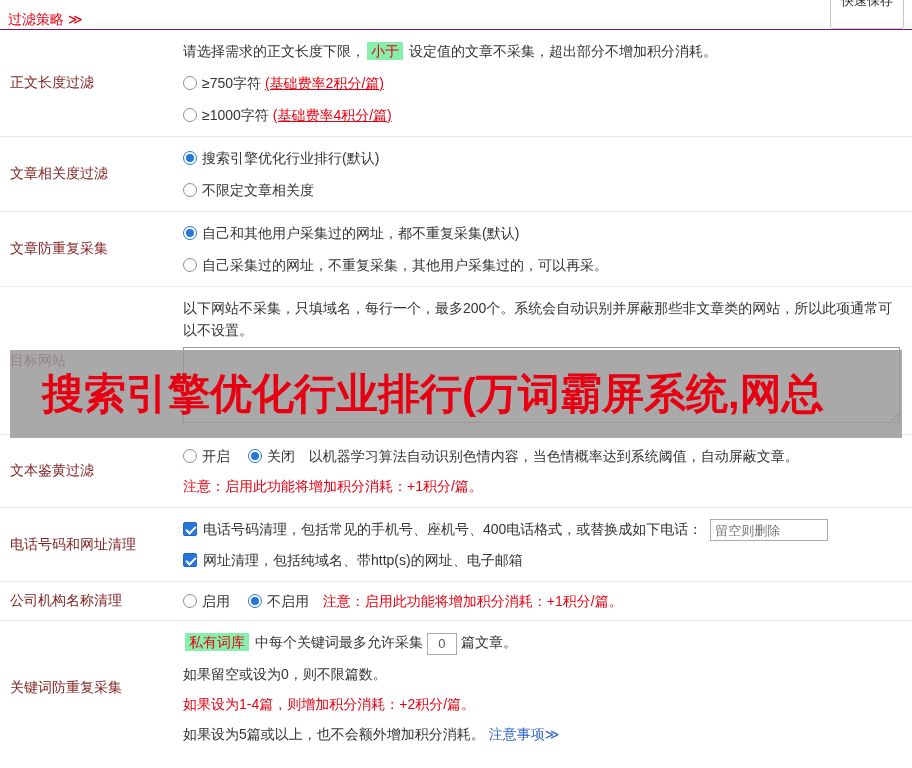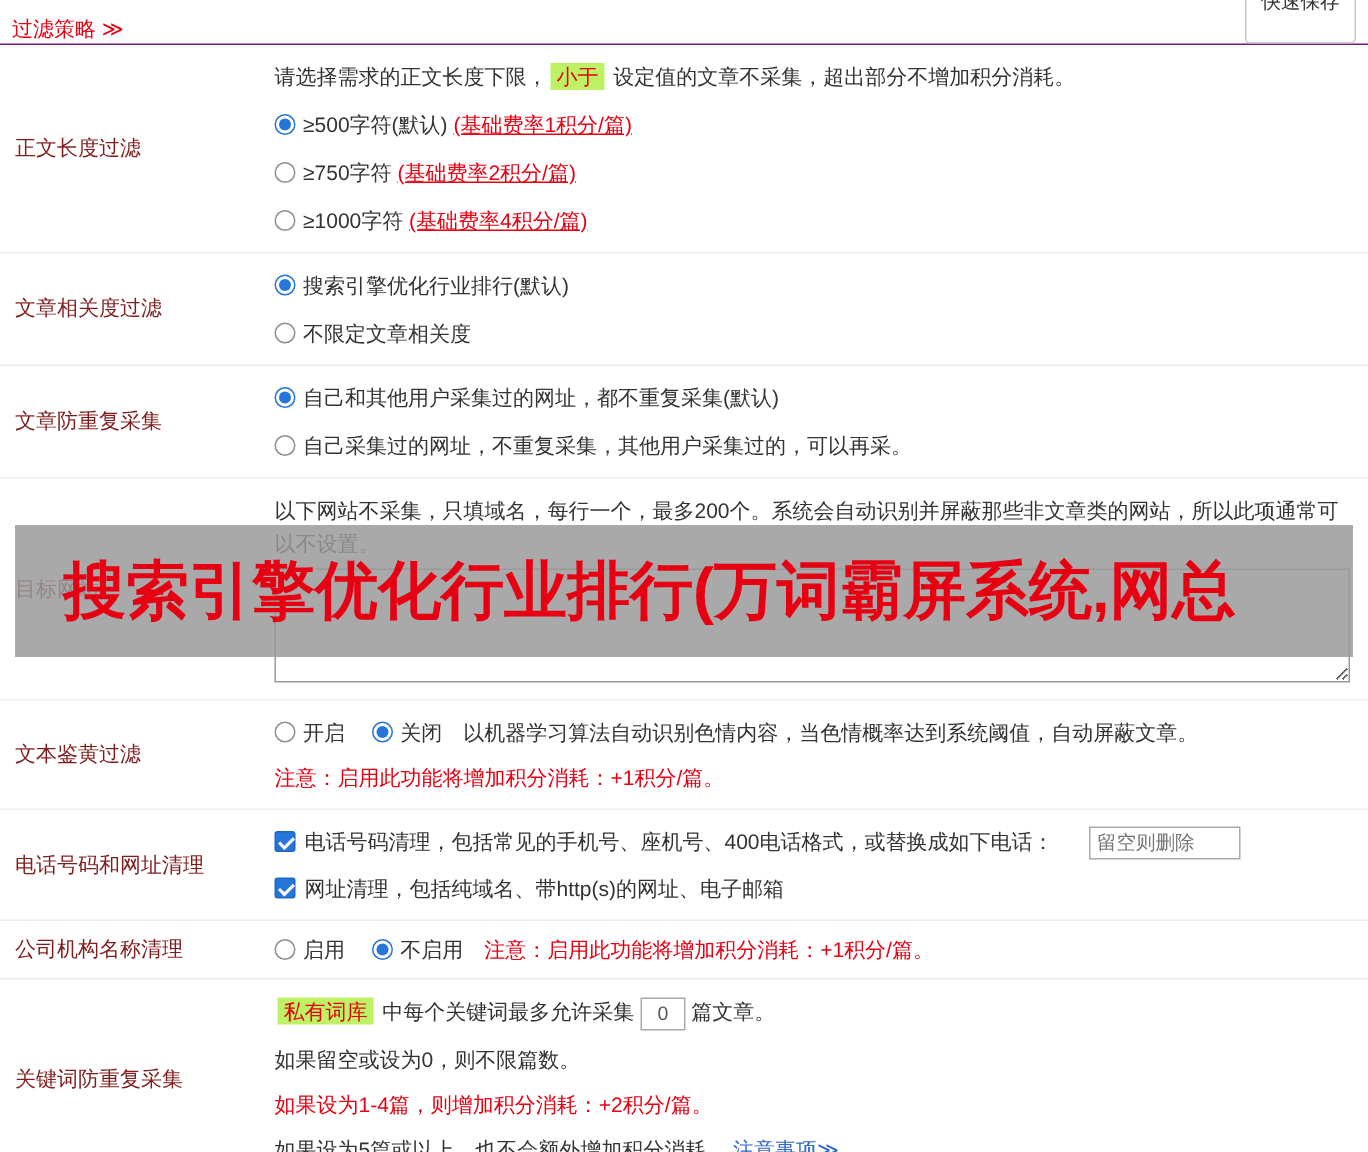--- a/index.html
+++ b/index.html
@@ -30,21 +30,21 @@
     display:flex; align-items:center; color:#7f1d1d;
   }
   .row-content { flex:1; padding:10px 12px 10px 8px; }
   .line { line-height:22px; }
   .opt { display:block; line-height:22px; margin-top:10px; cursor:pointer; }
   .opt:first-child { margin-top:0; }
   .gap8 { margin-top:8px; }
 
   .red { color:#e60012; }
   .u { text-decoration:underline; }
-  .hl { color:#e60012; background:#bef264; padding:1px 4px; margin:0 2px; }
+  .hl { color:#e60012; background:#86efac; padding:1px 4px; margin:0 2px; }
   .link { color:#3366cc; cursor:pointer; }
 
   
   .radio {
     display:inline-block; width:14px; height:14px; border:1px solid #8f8f8f;
     border-radius:50%; background:#fff; vertical-align:-2px; margin-right:5px;
     position:relative;
   }
   .radio.checked { border-color:#2676d9; }
   .radio.checked::after {
@@ -59,21 +59,21 @@
   }
   .checkbox::after {
     content:""; position:absolute; left:4px; top:1px; width:4px; height:8px;
     border:solid #fff; border-width:0 2px 2px 0; transform:rotate(45deg);
   }
 
   .text-input {
     border:1px solid #aaa; height:22px; padding:0 4px; font-size:13px;
     font-family:inherit; color:#555; vertical-align:middle;
   }
-  .phone-input { width:101px; margin-left:20px;font-family:Liberation Mono, monospace; }
+  .phone-input { width:118px; margin-left:4px; }
   .count-input { width:30px; text-align:center; margin:0 4px; }
   .site-textarea {
     width:100%; height:76px; margin-top:6px; border:1px solid #999;
     resize:both; font-family:inherit; font-size:13px; padding:4px;
   }
 
   .inline-sp { margin-left:14px; }
   .desc-sp { margin-left:10px; }
 
   
@@ -94,23 +94,20 @@
     <button class="save-btn">快速保存</button>
   </div>
 
   <div class="row">
     <div class="row-label">正文长度过滤</div>
     <div class="row-content">
       <div class="line">
         <span>请选择需求的正文长度下限，</span><span class="hl">小于</span><span> 设定值的文章不采集，超出部分不增加积分消耗。</span>
       </div>
       <label class="opt">
-        <span class="radio checked"></span><span>≥500字符(默认) </span><span class="red u">(基础费率1积分/篇)</span>
-      </label>
-      <label class="opt">
         <span class="radio"></span><span>≥750字符 </span><span class="red u">(基础费率2积分/篇)</span>
       </label>
       <label class="opt">
         <span class="radio"></span><span>≥1000字符 </span><span class="red u">(基础费率4积分/篇)</span>
       </label>
     </div>
   </div>
 
   <div class="row">
     <div class="row-label">文章相关度过滤</div>

